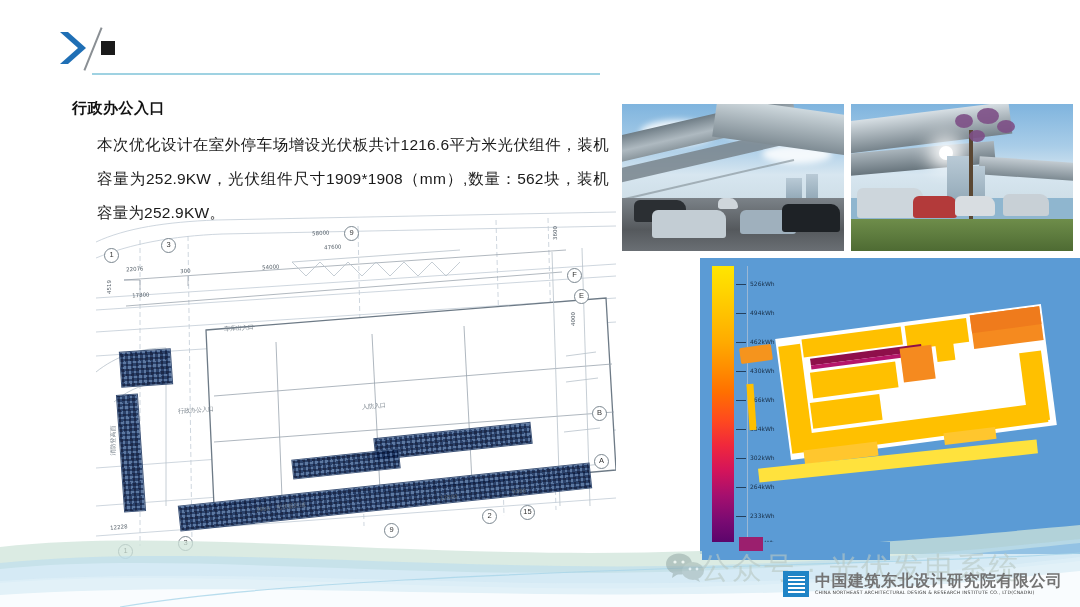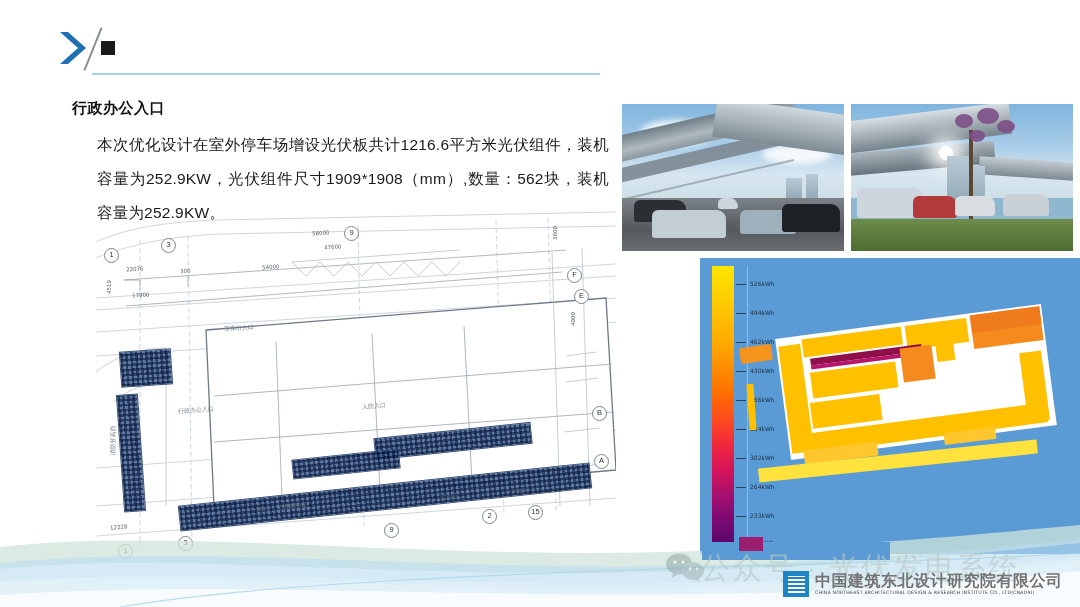--- a/index.html
+++ b/index.html
@@ -264,21 +264,21 @@
     <div class="pl-pv" style="left:196px;top:248px;width:106px;height:18px;transform:rotate(-6deg);"></div>
 
     
     <div class="pl-circ" style="left:8px;top:42px;">1</div>
     <div class="pl-circ" style="left:65px;top:32px;">3</div>
     <div class="pl-circ" style="left:248px;top:20px;">9</div>
     <div class="pl-circ" style="left:22px;top:338px;">1</div>
     <div class="pl-circ" style="left:82px;top:330px;">3</div>
     <div class="pl-circ" style="left:288px;top:317px;">9</div>
     <div class="pl-circ" style="left:386px;top:303px;">2</div>
-    <div class="pl-circ" style="left:424px;top:299px;margin-left:8px;">15</div>
+    <div class="pl-circ" style="left:424px;top:299px;">15</div>
     
     <div class="pl-circ" style="left:471px;top:62px;">F</div>
     <div class="pl-circ" style="left:478px;top:83px;">E</div>
     <div class="pl-circ" style="left:496px;top:200px;">B</div>
     <div class="pl-circ" style="left:498px;top:248px;">A</div>
 
     
     <div class="pl-dim" style="left:30px;top:60px;transform:rotate(-4deg);">22076</div>
     <div class="pl-dim" style="left:36px;top:86px;transform:rotate(-4deg);">17800</div>
     <div class="pl-dim" style="left:6px;top:78px;transform:rotate(-90deg);">4519</div>

